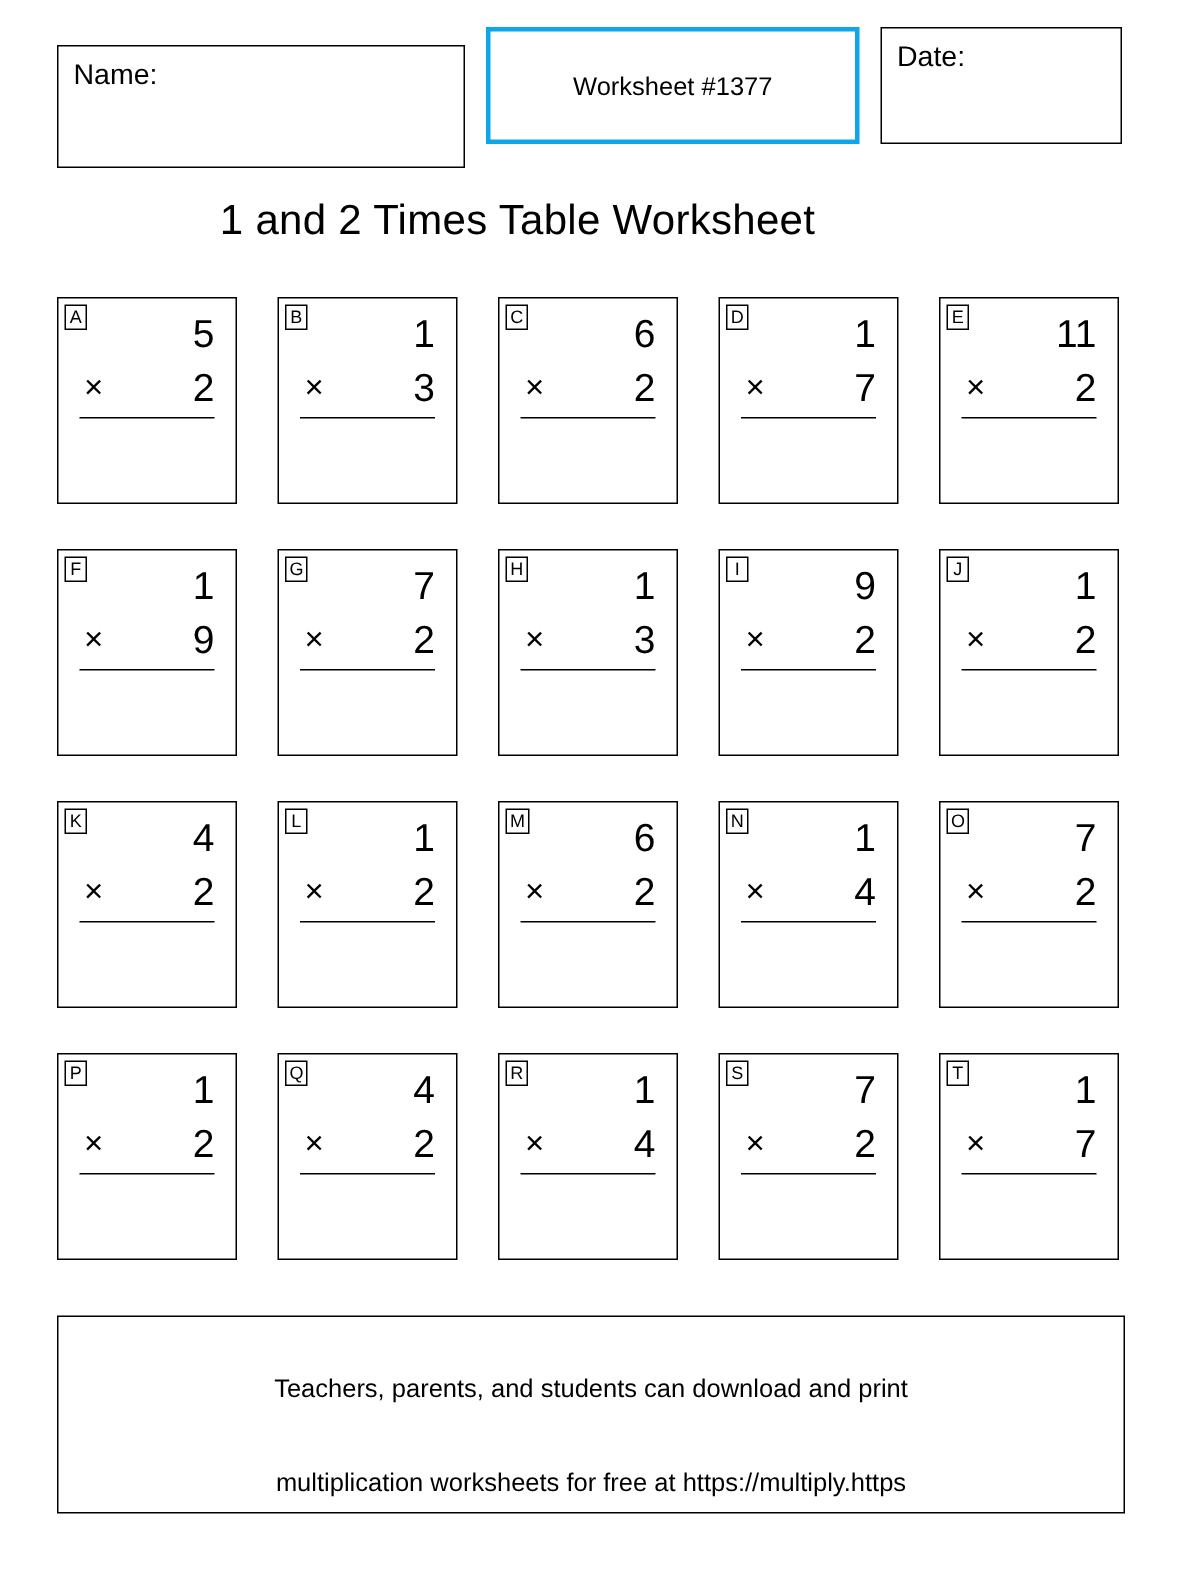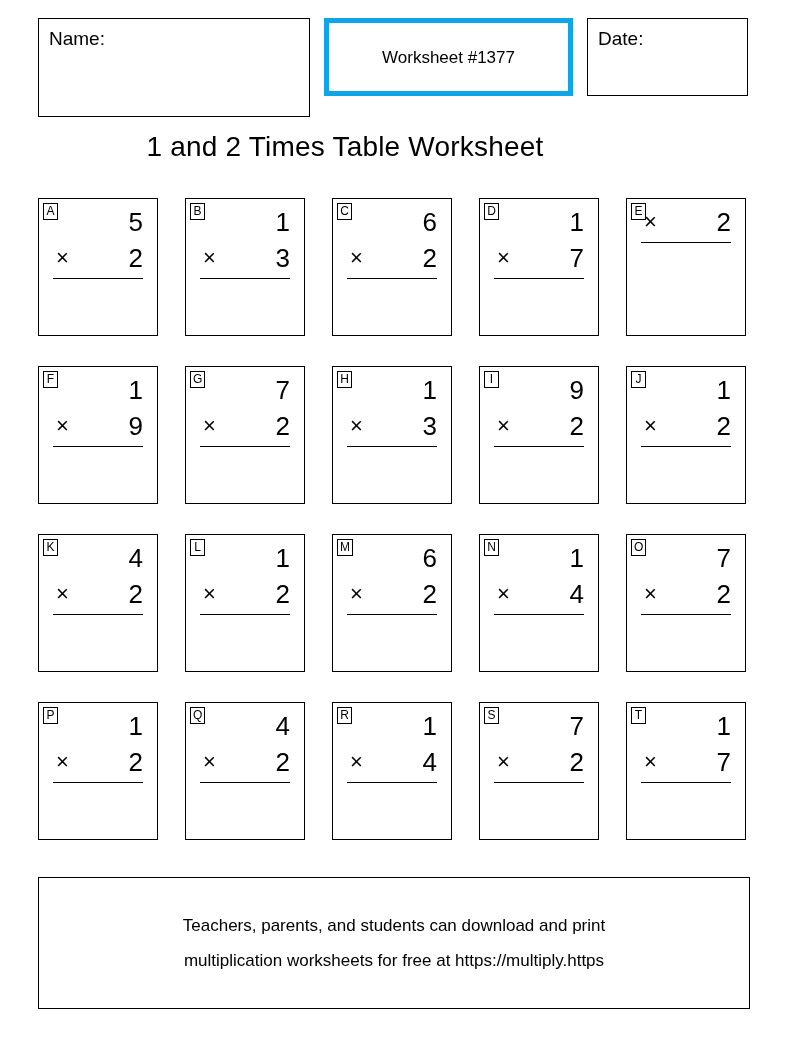--- a/index.html
+++ b/index.html
@@ -25,39 +25,39 @@
   .header-row {
     position: absolute;
     top: 18px;
     left: 38px;
     width: 710px;
     height: 80px;
   }
   .name-box {
     position: absolute;
     left: 0;
-    top: 0;
+    top: 12px;
     width: 272px;
-    height: 99px;
+    height: 82px;
     border: 1px solid #000;
     box-sizing: border-box;
   }
   .name-label {
     position: absolute;
     left: 10px;
     top: 9px;
     font-size: 19px;
   }
   .center-box {
     position: absolute;
     left: 286px;
     top: 0;
     width: 249px;
     height: 78px;
-    border: 5px solid #0ea5e9;
+    border: 3px solid #0ea5e9;
     box-sizing: border-box;
     display: flex;
     flex-direction: column;
     align-items: center;
     justify-content: center;
   }
   .center-box div {
     font-size: 17px;
     line-height: 25px;
   }
@@ -157,20 +157,21 @@
     box-sizing: border-box;
     display: flex;
     flex-direction: column;
     align-items: center;
     justify-content: center;
   }
   .footer div {
     font-size: 17px;
     line-height: 35px;
     text-align: center;
+    margin-top: 28px;
   }
 </style>
 </head>
 <body>
 
 <div class="page">
 
   <div class="header-row">
     <div class="name-box">
       <span class="name-label">Name:</span>
@@ -214,20 +215,21 @@
         <div class="tag">D</div>
         <div class="rows">
           <div class="num-row">1</div>
           <div class="num-row"><span class="op">×</span><span>7</span></div>
           <div class="rule"></div>
         </div>
       </div>
       <div class="problem">
         <div class="tag">E</div>
         <div class="rows">
+          <div class="num-row">11</div>
           <div class="num-row"><span class="op">×</span><span>2</span></div>
           <div class="rule"></div>
         </div>
       </div>
       <div class="problem">
         <div class="tag">F</div>
         <div class="rows">
           <div class="num-row">1</div>
           <div class="num-row"><span class="op">×</span><span>9</span></div>
           <div class="rule"></div>

